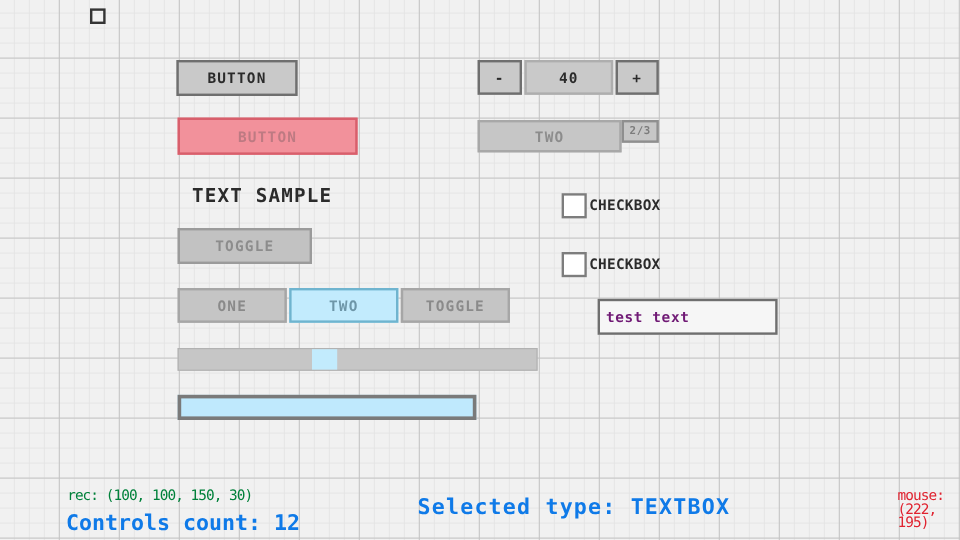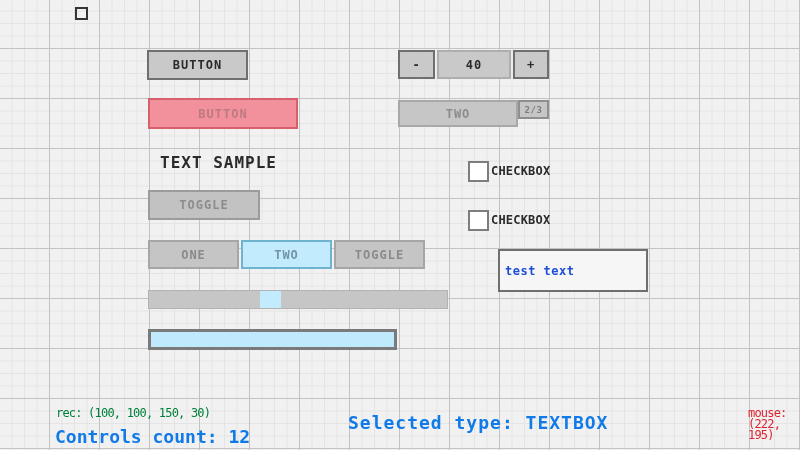--- a/index.html
+++ b/index.html
@@ -39,23 +39,23 @@
   #spin-val{left:389px;top:50px;width:74px;height:29px;border:2px solid #aeaeae;}
   #spin-inc{left:465px;top:50px;width:36px;height:29px;}
   #dropdown{left:350px;top:100px;width:120px;height:27px;background:#c6c6c6;border:2px solid #a8a8a8;color:#8c8c8c;}
   #page-badge{left:470px;top:100px;width:31px;height:19px;background:#c6c6c6;border:2px solid #8f8f8f;color:#7c7c7c;font-size:9px;letter-spacing:0.5px;}
   .checkbox-box{width:21px;height:21px;background:#ffffff;border:2px solid #7d7d7d;}
   #cb1-box{left:420px;top:161px;}
   #cb2-box{left:420px;top:210px;}
   .checkbox-label{font-size:12px;font-weight:700;letter-spacing:0.2px;color:#2b2b2b;line-height:13px;}
   #cb1-label{left:443px;top:165px;}
   #cb2-label{left:443px;top:214px;}
-  #textbox{left:450px;top:249px;width:150px;height:43px;background:#f6f6f6;border:2px solid #6f6f6f;
+  #textbox{left:450px;top:249px;width:150px;height:30px;background:#f6f6f6;border:2px solid #6f6f6f;
            display:flex;align-items:center;justify-content:flex-start;padding-left:5px;
-           font-size:12px;font-weight:700;letter-spacing:0.5px;color:#1d4ed8;}
+           font-size:12px;font-weight:700;letter-spacing:0.5px;color:#701a75;}
   .status-small{font-size:12px;font-weight:400;letter-spacing:-0.8px;line-height:11px;}
   .status-big{font-size:18px;font-weight:700;line-height:19px;}
   #status-rec{left:8px;top:408px;color:#00813a;}
   #status-count{left:7px;top:427px;color:#0f7ae8;}
   #status-type{left:300px;top:413px;color:#0f7ae8;letter-spacing:1px;}
   #status-mouse{left:700px;top:408px;color:#e02330;}
   #status-snap{left:700px;top:426px;color:#e02330;font-size:20px;letter-spacing:0.5px;line-height:20px;}
 </style>
 </head>
 <body>

